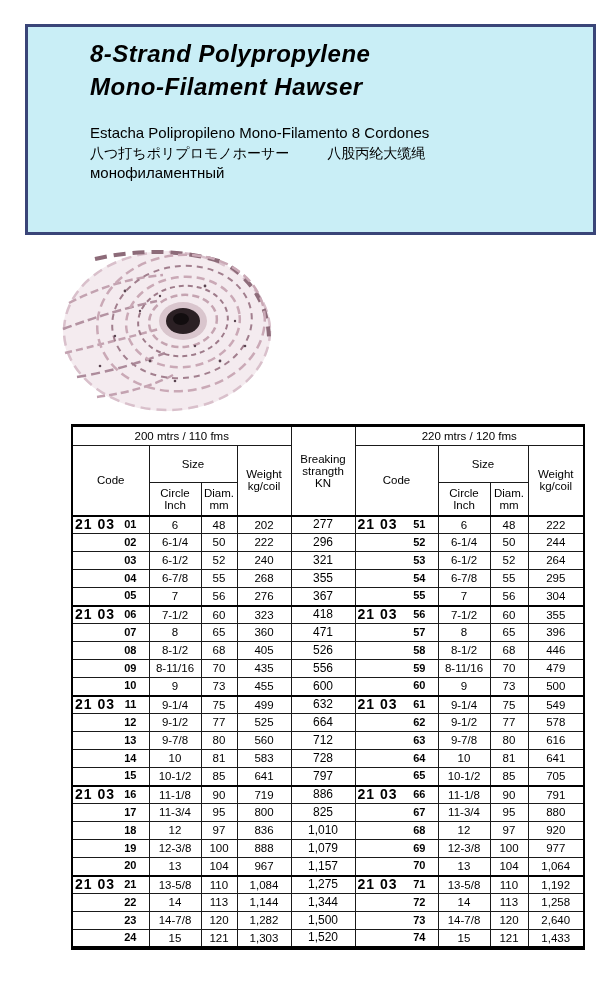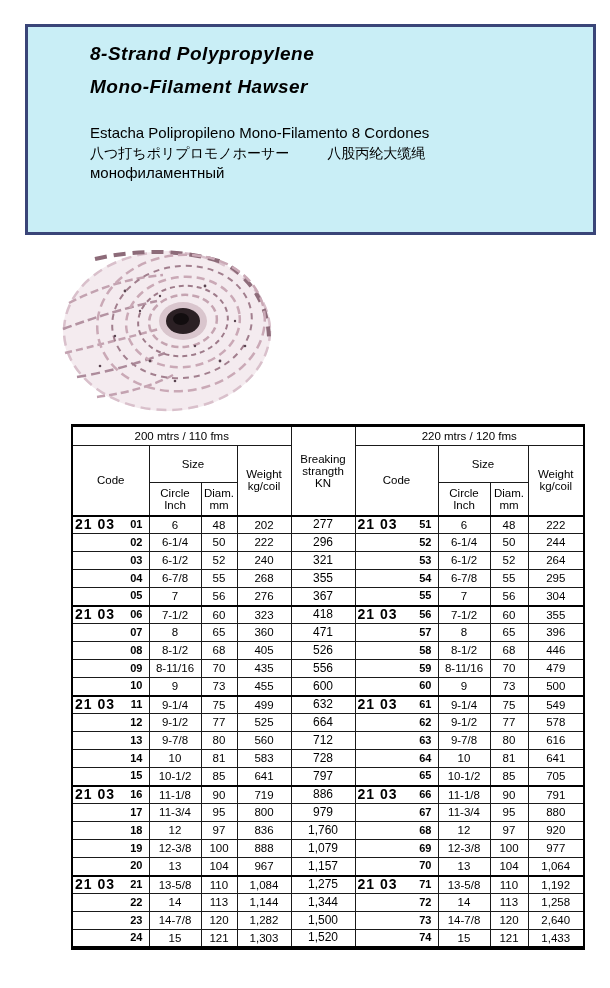--- a/index.html
+++ b/index.html
@@ -3,21 +3,21 @@
 <meta charset="utf-8">
 <style>
   html,body{margin:0;padding:0;background:#ffffff;}
   #page{position:relative;width:610px;height:988px;background:#fff;overflow:hidden;
         font-family:"Liberation Sans","DejaVu Sans",sans-serif;color:var(--ink,#101418);}
 
   
   .title-box{position:absolute;left:25px;top:24px;width:571px;height:211px;box-sizing:border-box;
              background:var(--panel-bg,#c9eef6);border:3px solid var(--panel-border,#3a4578);
              padding:10px 10px 6px 62px;}
-  .t-en{font-size:19px;line-height:33px;font-weight:bold;font-style:italic;letter-spacing:.5px;}
+  .t-en{font-size:24px;line-height:33px;font-weight:bold;font-style:italic;letter-spacing:.5px;}
   .t-ko{font-size:25px;line-height:34px;font-weight:bold;font-style:italic;margin-top:4px;}
   .t-es{font-size:15px;line-height:21px;margin-top:19px;}
   .t-jazh{font-size:14px;line-height:20px;}
   .t-jazh .zh{margin-left:38px;}
   .t-ru{font-size:15px;line-height:19px;}
 
   
   .rope{position:absolute;left:55px;top:241px;width:230px;height:175px;}
 
   
@@ -29,21 +29,21 @@
               border-left:2px solid #000;border-right:2px solid #000;}
   tr.hrow-a{height:20px;} tr.hrow-b{height:37px;} tr.hrow-c{height:33px;}
   #spec-body tr{height:18px;}
   td.hdr{font-size:14.5px;}
   td.sub{font-size:12.5px;line-height:1.15;}
   td.mtrs{font-size:14.5px;}
   td.breaking{border-left:2.5px solid #000;border-right:2.5px solid #000;font-size:14.5px;line-height:1.25;}
   #spec-body td.breaking{font-size:12px;}
   #spec-body tr:first-child td{border-top:2px solid #000;}
   #spec-body tr.group-start td{border-top:2px solid #000;}
-  .code-wrap{display:flex;justify-content:space-between;align-items:center;height:100%;padding:0 6px 0 2px;}
+  .code-wrap{display:flex;justify-content:space-between;align-items:center;height:100%;padding:0 12px 0 2px;}
   .code-prefix{font-weight:bold;font-size:14px;letter-spacing:1px;}
   .code-suffix{font-weight:bold;font-size:11px;margin-left:auto;}
 </style>
 </head>
 <body>
 
 <div id="page">
 
   <div class="title-box">
     <div class="t-en">8-Strand Polypropylene</div>
@@ -486,42 +486,42 @@
         <tr>
       <td>
         <div class="code-wrap">
           <span class="code-prefix"></span>
           <span class="code-suffix">17</span>
         </div>
       </td>
       <td>11-3/4</td>
       <td>95</td>
       <td>800</td>
-      <td class="breaking">979</td>
+      <td class="breaking">825</td>
       <td>
         <div class="code-wrap">
           <span class="code-prefix"></span>
           <span class="code-suffix">67</span>
         </div>
       </td>
       <td>11-3/4</td>
       <td>95</td>
       <td>880</td>
     </tr>
         <tr>
       <td>
         <div class="code-wrap">
           <span class="code-prefix"></span>
           <span class="code-suffix">18</span>
         </div>
       </td>
       <td>12</td>
       <td>97</td>
       <td>836</td>
-      <td class="breaking">1,760</td>
+      <td class="breaking">1,010</td>
       <td>
         <div class="code-wrap">
           <span class="code-prefix"></span>
           <span class="code-suffix">68</span>
         </div>
       </td>
       <td>12</td>
       <td>97</td>
       <td>920</td>
     </tr>

